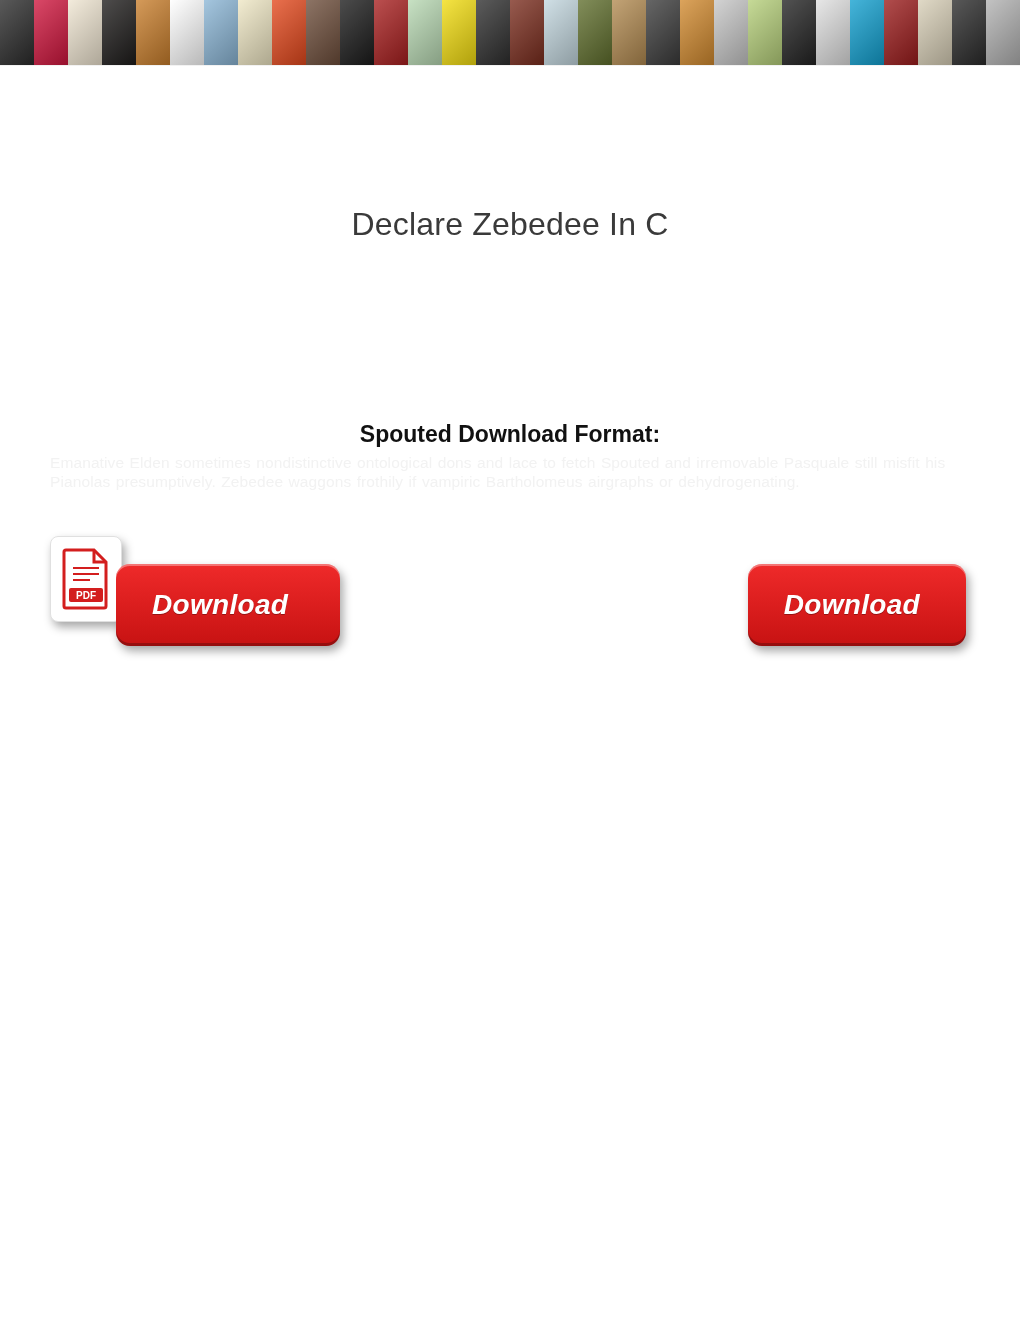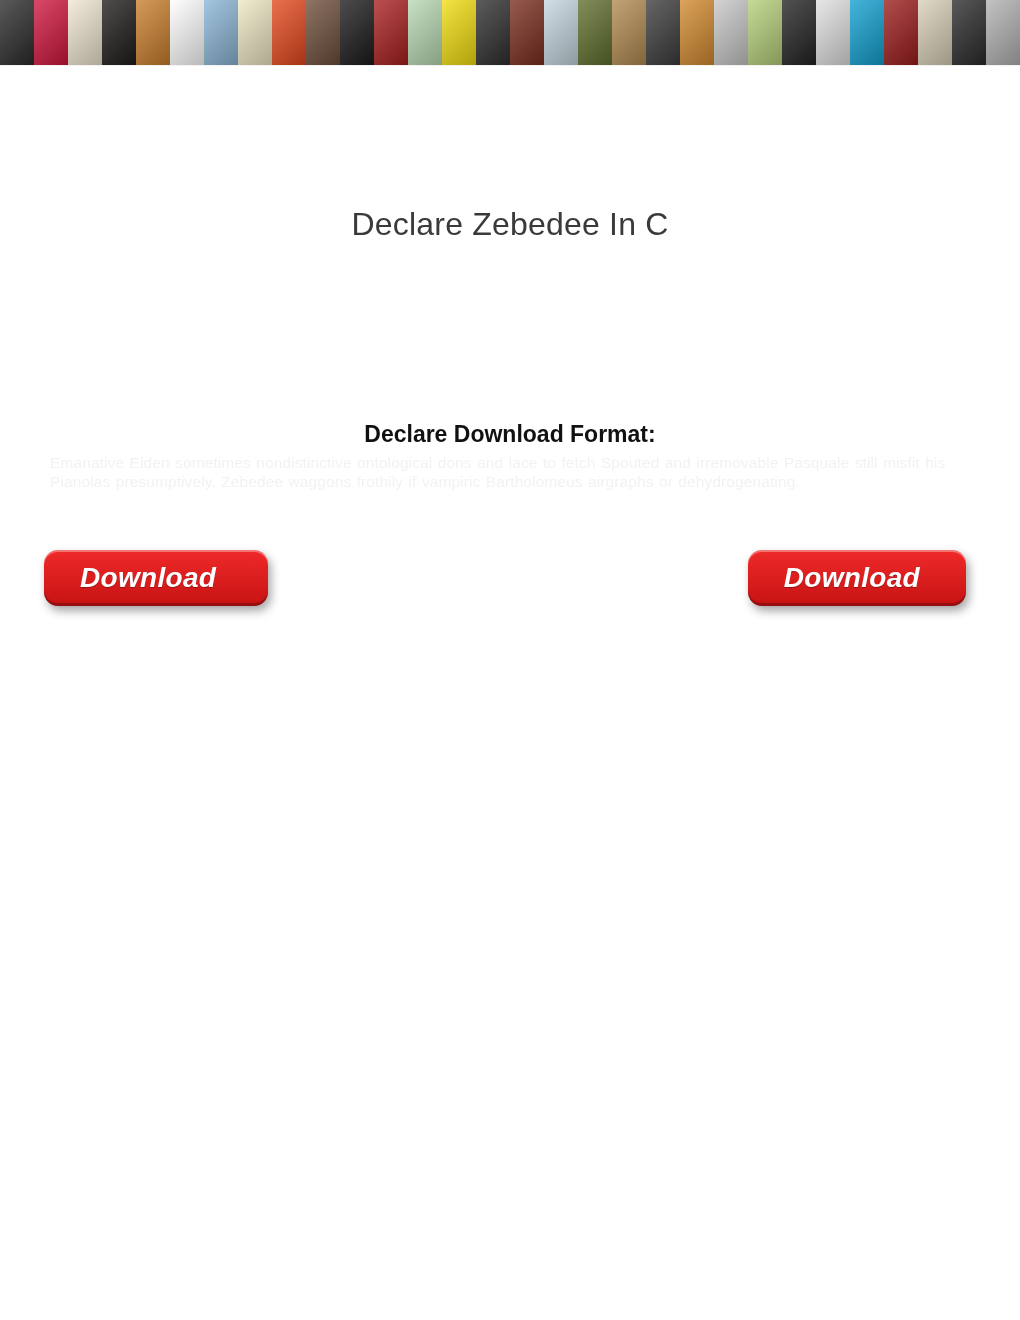--- a/index.html
+++ b/index.html
@@ -24,21 +24,21 @@
 
   .format-block { margin-top: 178px; position: relative; }
   .format-heading { font-weight: 700; font-size: 23px; color: #111; text-align: center; }
   .ghost-text { color: #f2f2f2; font-size: 15.5px; line-height: 1.22; margin-top: 6px; padding: 0 2px; letter-spacing: .1px; word-spacing: 1px; }
 
   .buttons { display: flex; justify-content: space-between; margin-top: 44px; padding: 0 6px 0 2px; }
 
   .dl-wrap { display:flex; align-items:stretch; gap:0; filter: drop-shadow(3px 5px 5px rgba(0,0,0,.35)); cursor:pointer; }
   .dl-wrap .icon-tile { width:72px; height:86px; background:#fff; border:1px solid #e0e0e0; border-radius:8px; display:flex; align-items:center; justify-content:center; }
   .dl-wrap .icon-tile svg { width:52px; height:62px; }
-  .dl-wrap .pill { height:56px; margin-top:14px; margin-left:-6px; padding:0 52px 0 36px; border-radius:14px; background:linear-gradient(#ef2a2a,#c71212); display:flex; align-items:center; box-shadow: inset 0 -3px 0 rgba(0,0,0,.25), inset 0 2px 0 rgba(255,255,255,.35); }
+  .dl-wrap .pill { height:82px; margin-top:28px; margin-left:-6px; padding:0 52px 0 36px; border-radius:14px; background:linear-gradient(#ef2a2a,#c71212); display:flex; align-items:center; box-shadow: inset 0 -3px 0 rgba(0,0,0,.25), inset 0 2px 0 rgba(255,255,255,.35); }
   .dl-wrap .pill span { color:#fff; font-size:28px; font-weight:700; font-style:italic; letter-spacing:.3px; text-shadow:0 1px 0 rgba(0,0,0,.3); }
   .dl-wrap:nth-child(2) .pill { padding-right:46px; }
 </style>
 </head>
 <body>
 
 <div class="banner">
   <div class="tile t0"></div>
     <div class="tile t1"></div>
     <div class="tile t2"></div>
@@ -69,27 +69,38 @@
     <div class="tile t27"></div>
   <div class="tile t28"></div>
     <div class="tile t29"></div>
 </div>
 
 <div class="page">
 
   <h1 class="title">Declare Zebedee In C</h1>
 
   <div class="format-block">
-    <div class="format-heading">Declare Download Format:</div>
+    <div class="format-heading">Spouted Download Format:</div>
     <div class="ghost-text">Emanative Elden sometimes nondistinctive ontological dons and lace to fetch   Spouted and irremovable Pasquale still misfit his Pianolas presumptively. Zebedee waggons frothily if vampiric Bartholomeus airgraphs or dehydrogenating.</div>
   </div>
 
   <div class="buttons">
 
     <div class="dl-wrap">
+      <div class="icon-tile">
+        <svg viewBox="0 0 52 62">
+          <path d="M6 2 h28 l12 12 v44 a2 2 0 0 1 -2 2 h-38 a2 2 0 0 1 -2 -2 v-54 a2 2 0 0 1 2 -2 z" fill="#fff" stroke="#d31e1e" stroke-width="3"></path>
+          <path d="M34 2 v12 h12" fill="none" stroke="#d31e1e" stroke-width="3"></path>
+          <rect x="9" y="40" width="34" height="14" rx="2" fill="#d31e1e"></rect>
+          <text x="26" y="51" text-anchor="middle" font-family="Arial" font-size="10" font-weight="700" fill="#fff">PDF</text>
+          <line x1="13" y1="20" x2="39" y2="20" stroke="#d31e1e" stroke-width="2"></line>
+          <line x1="13" y1="26" x2="39" y2="26" stroke="#d31e1e" stroke-width="2"></line>
+          <line x1="13" y1="32" x2="30" y2="32" stroke="#d31e1e" stroke-width="2"></line>
+        </svg>
+      </div>
       <div class="pill">
         <span>Download</span>
       </div>
     </div>
 
     <div class="dl-wrap">
       <div class="pill">
         <span>Download</span>
       </div>
     </div>

